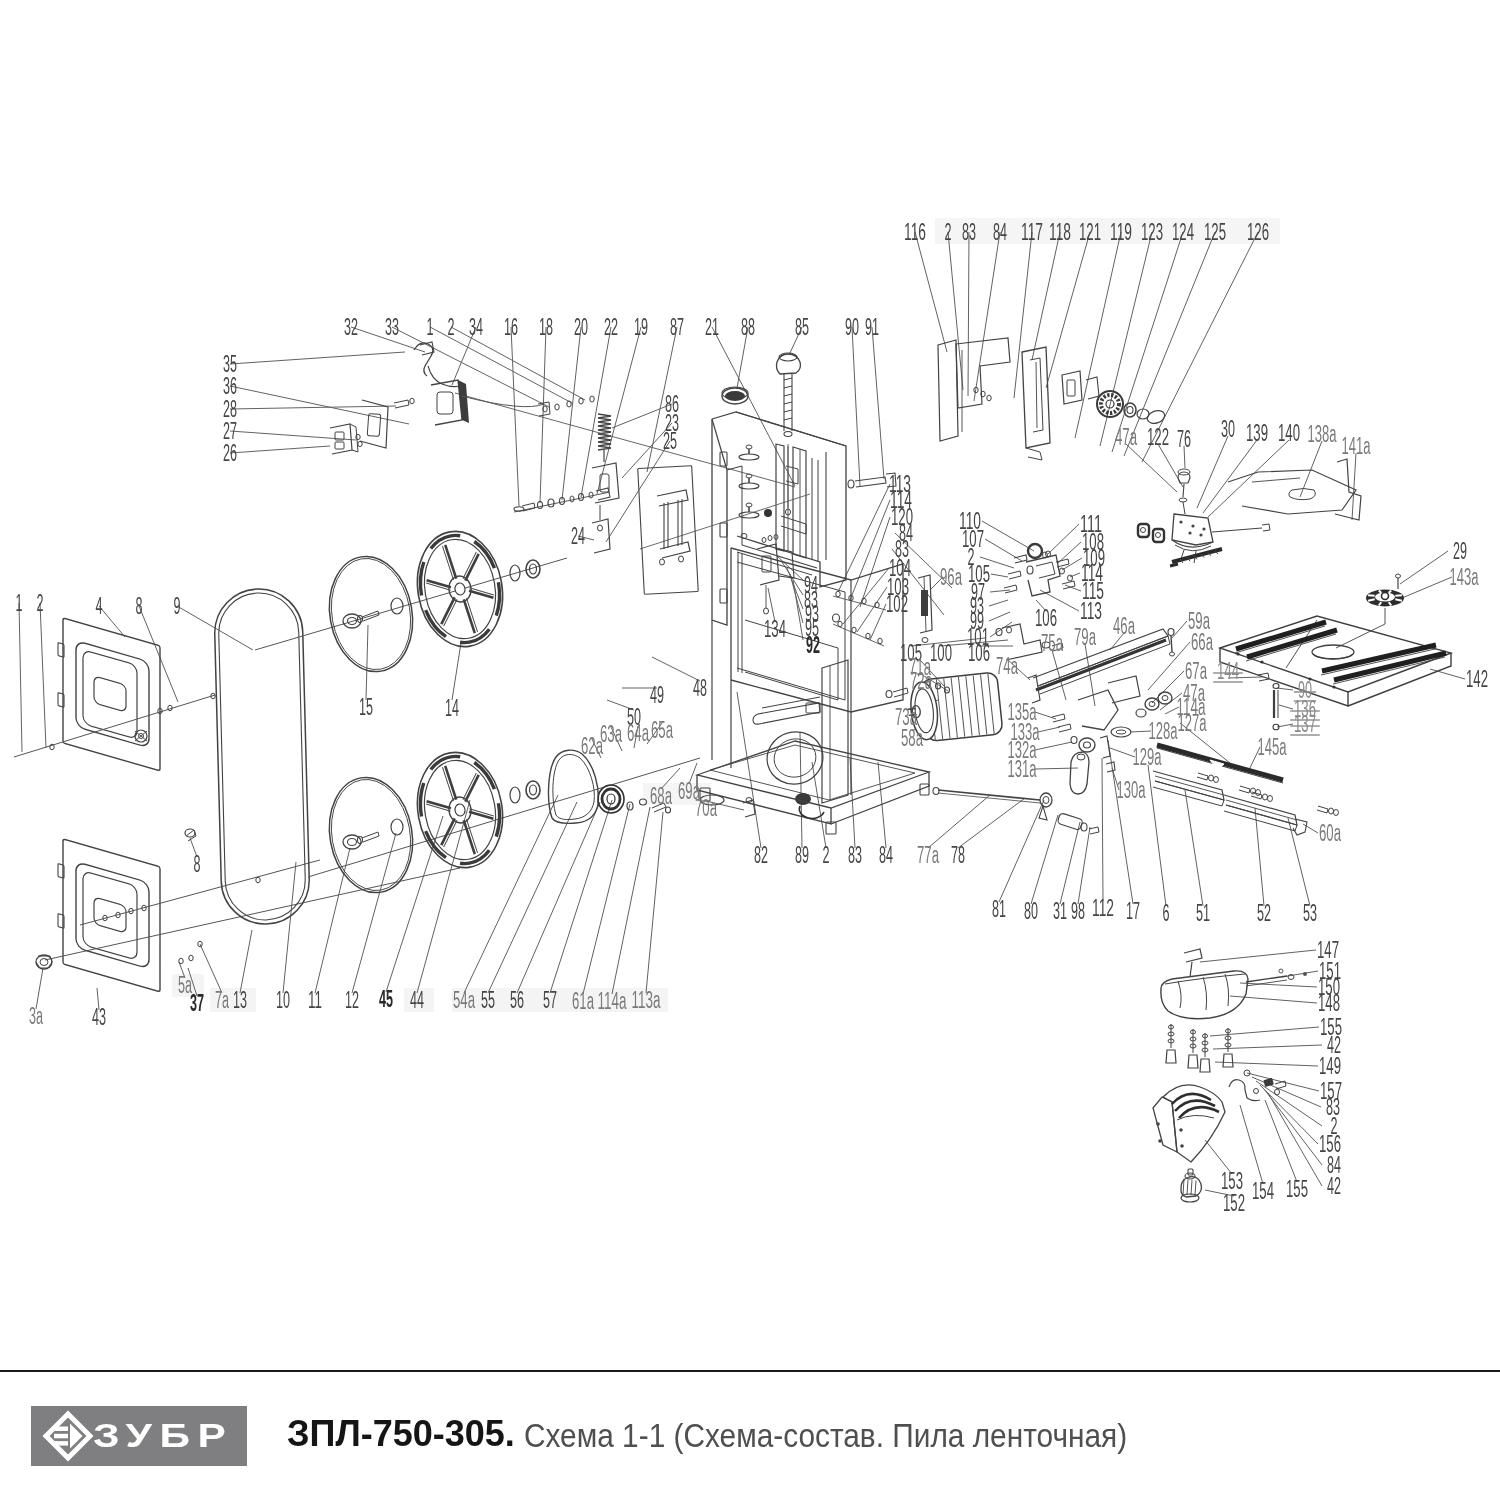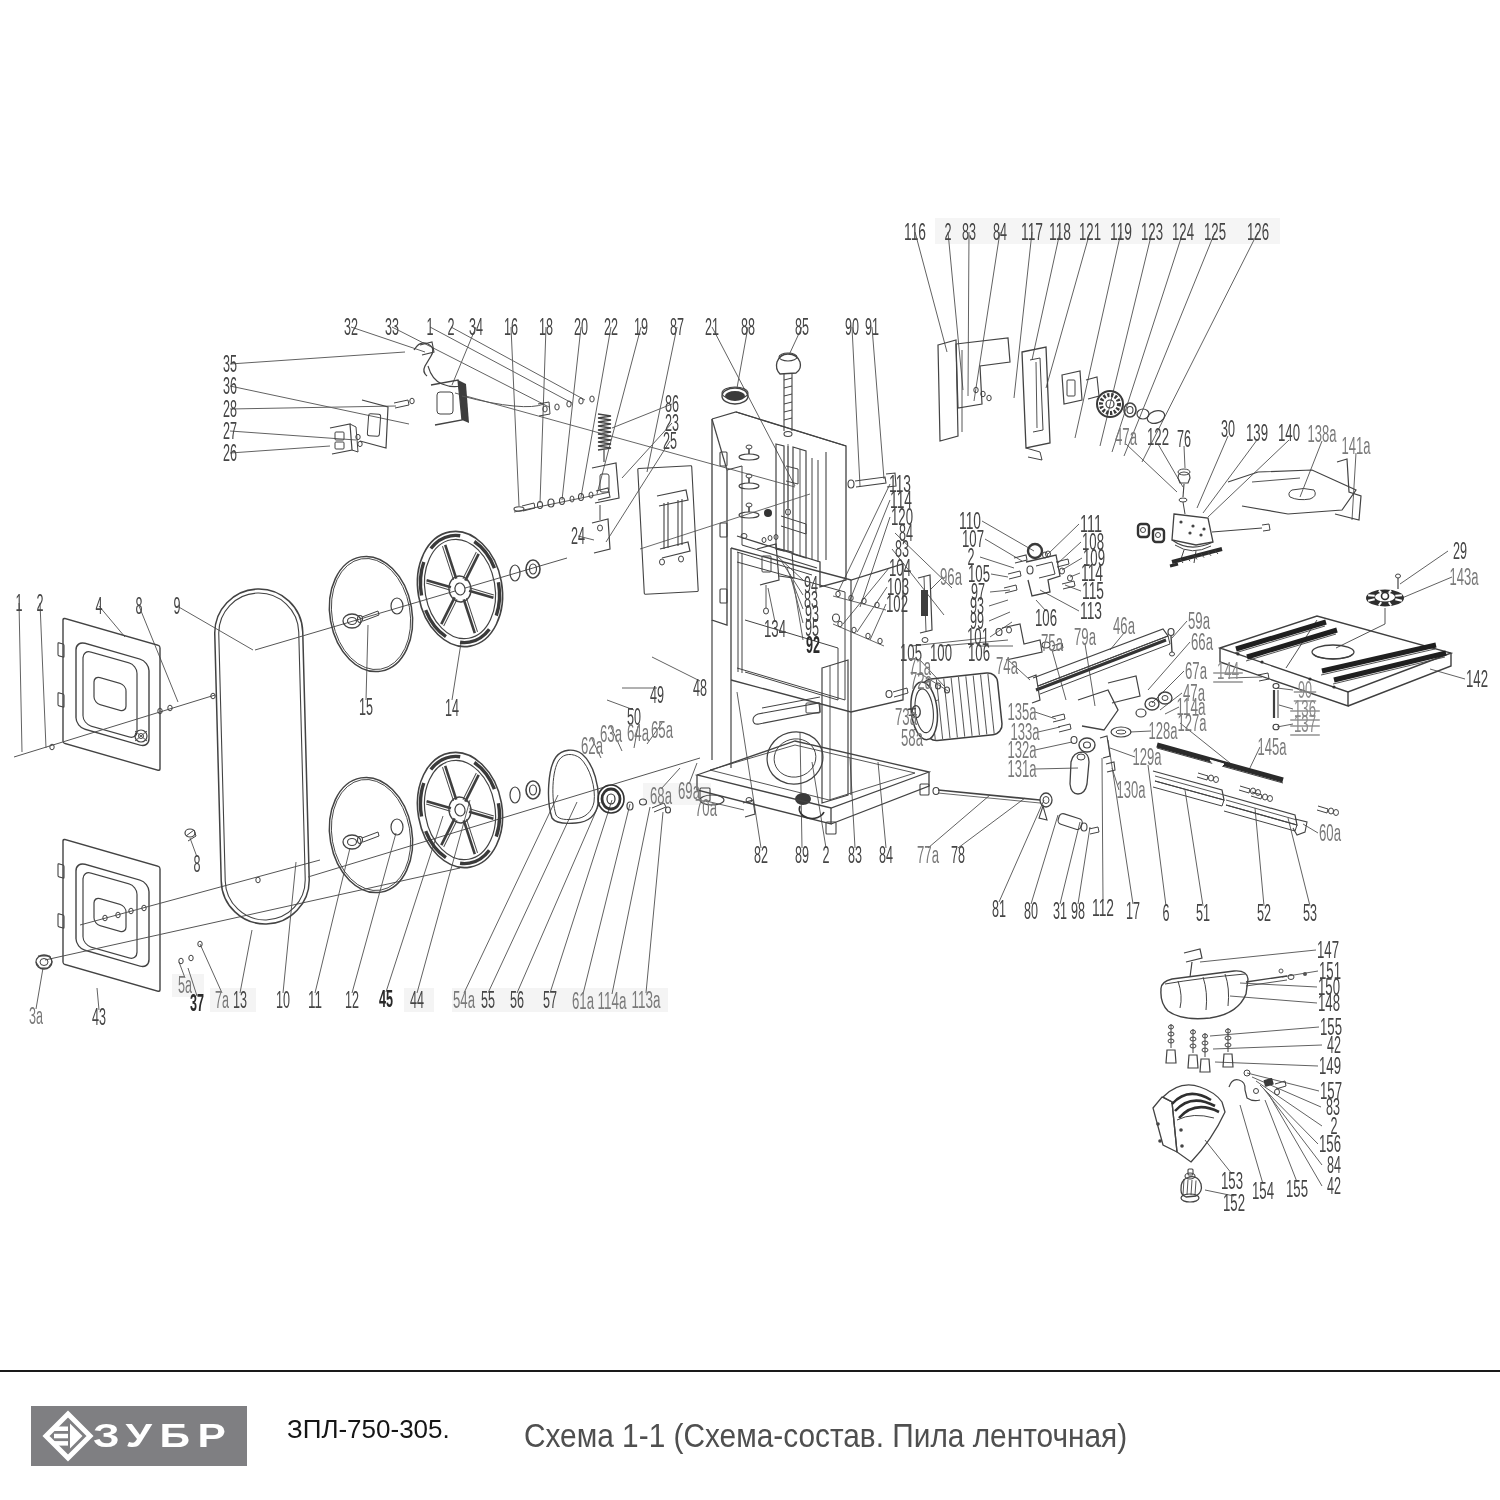--- a/index.html
+++ b/index.html
@@ -895,15 +895,15 @@
 <svg style="position:absolute;left:31px;top:1406px" width="216" height="60" viewBox="0 0 216 60">
  <g stroke="#fff" fill="#fff">
   <path d="M 37 8 L 59 30 L 37 52 L 15 30 Z" fill="none" stroke-width="5"></path>
   <rect x="23" y="20.5" width="14" height="4.5" stroke="none"></rect>
   <rect x="23" y="27.8" width="14" height="4.5" stroke="none"></rect>
   <rect x="23" y="35.1" width="14" height="4.5" stroke="none"></rect>
   <path d="M 39 17.5 L 51.5 30 L 39 42.5 Z" stroke="none"></path>
  </g>
 </svg>
 <div style="position:absolute;left:93px;top:1418px;font-family:'Liberation Sans',sans-serif;font-size:34px;font-weight:bold;color:#fff;letter-spacing:6px;transform:scaleX(1.25);transform-origin:left top;line-height:1">ЗУБР</div>
-<div style="position:absolute;left:287px;top:1416px;font-family:'Liberation Sans',sans-serif;font-size:26px;font-weight:normal;color:#151515;line-height:1;white-space:nowrap">ЗПЛ-750-305.</div>
+<div style="position:absolute;left:287px;top:1416px;font-family:'Liberation Sans',sans-serif;font-size:36px;font-weight:bold;color:#151515;line-height:1;white-space:nowrap">ЗПЛ-750-305.</div>
 <div style="position:absolute;left:524px;top:1419px;font-family:'Liberation Sans',sans-serif;font-size:33px;color:#4f4f4f;line-height:1;white-space:nowrap;transform:scaleX(0.904);transform-origin:left top">Схема 1-1 (Схема-состав. Пила ленточная)</div>
 
 </div>
 </body></html>

